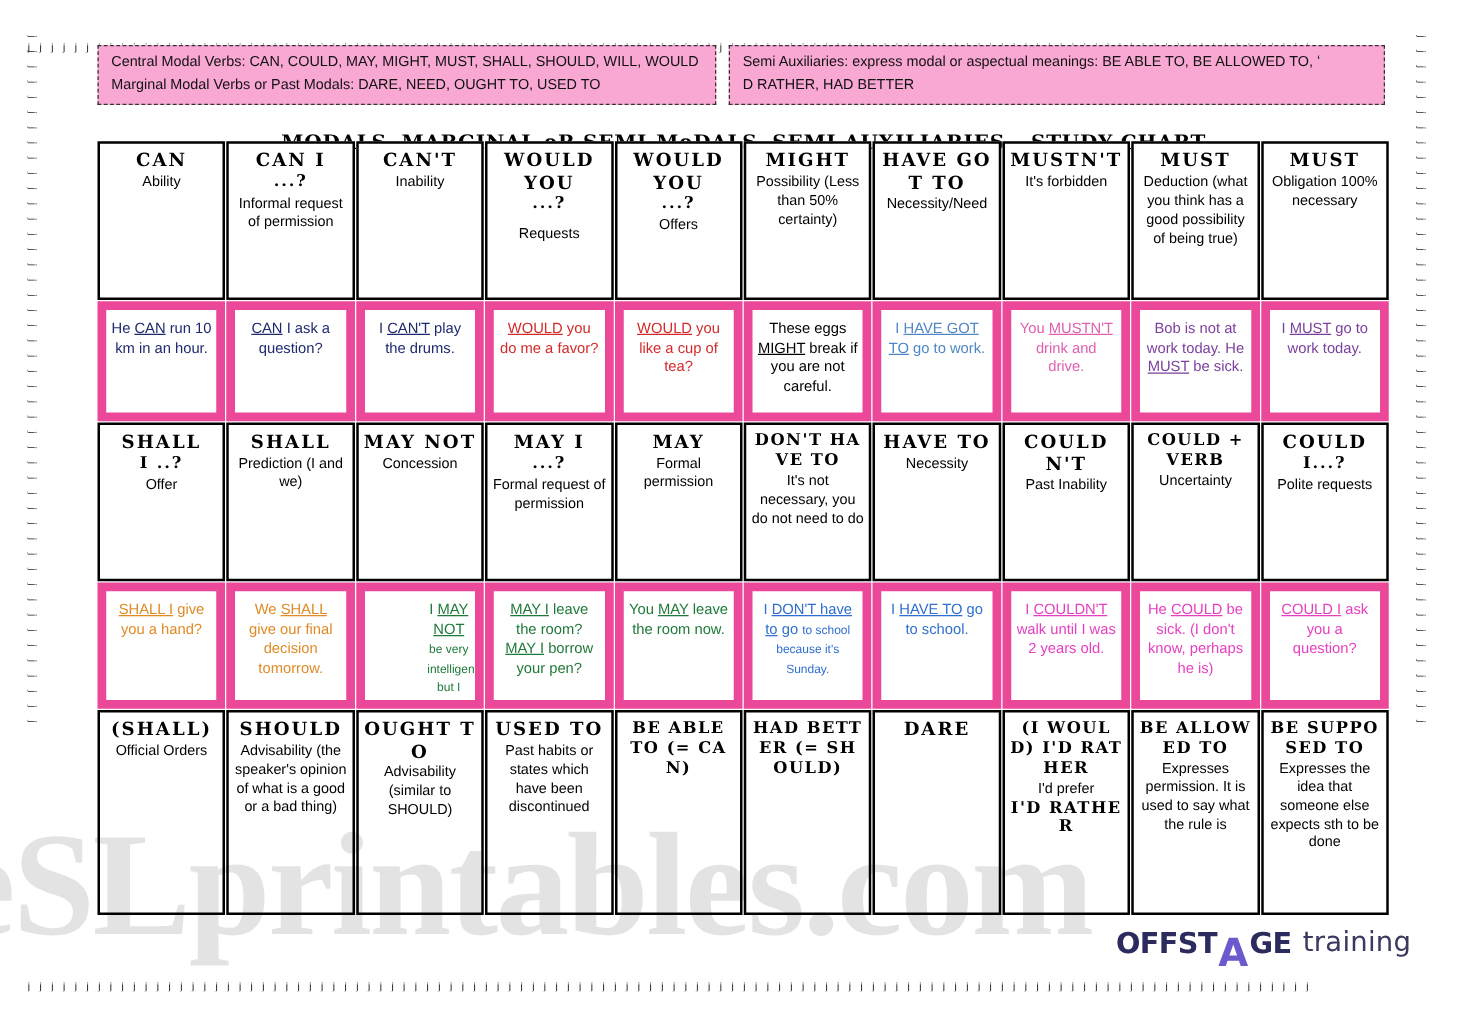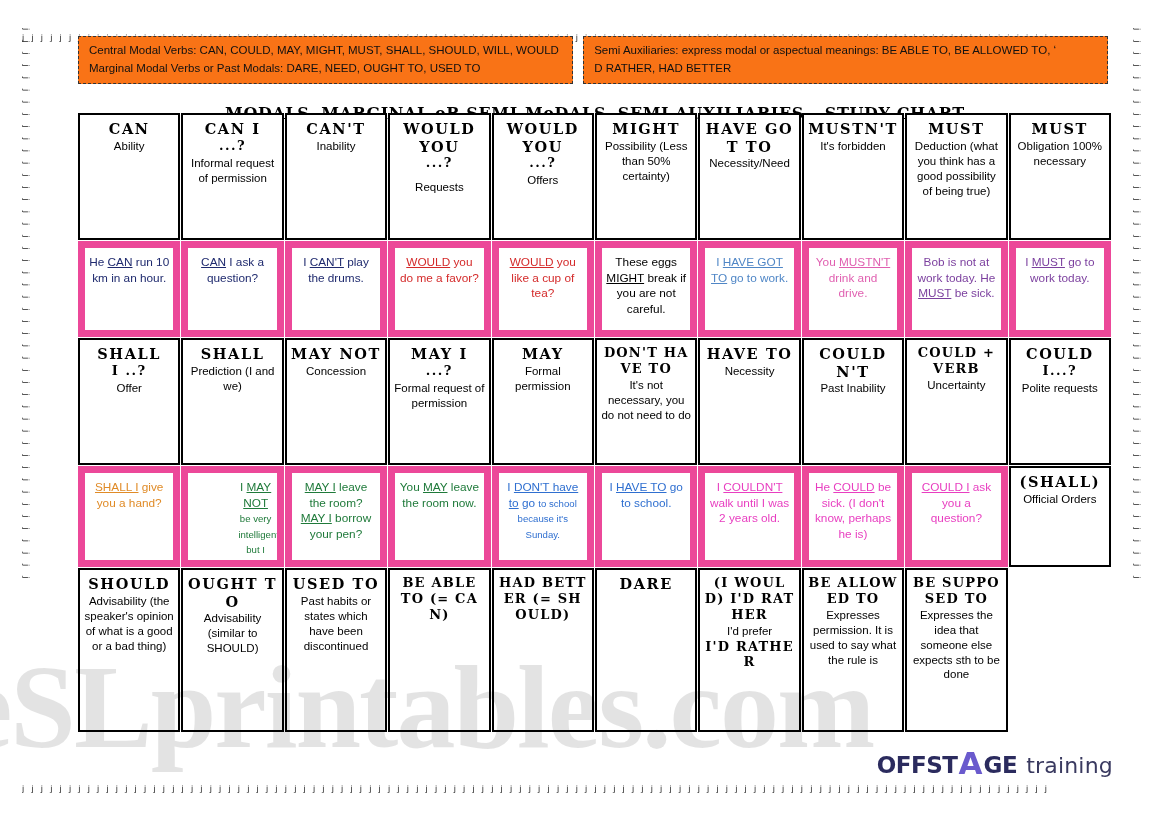--- a/index.html
+++ b/index.html
@@ -41,21 +41,21 @@
     font-size:112px;font-weight:bold;color:rgba(0,0,0,0.10);
     letter-spacing:-2px;white-space:nowrap;
   }
 
   
   .info-row{position:absolute;left:78px;top:36px;width:1030px;height:48px;display:flex;gap:10px;}
   .info-box{
     border:1px dashed #333;
     padding:5px 8px 4px 10px;
     font-size:11.5px;color:#111;line-height:1.55;
-    background:#f97316;
+    background:#f9a8d4;
   }
   .info-box.left{width:480px;}
   .info-box.right{width:510px;}
 
   
   .chart-title{
     position:absolute;left:78px;top:104px;width:1034px;
     text-align:center;
     font-family:"DejaVu Serif", serif;
     font-size:16px;font-weight:bold;color:#000;
@@ -105,22 +105,22 @@
   }
   .desc.gap{margin-top:8px;}
   .sent{
     font-size:11.8px;line-height:1.32;display:block;
   }
   .sent u{text-decoration:underline;}
   .sm{font-size:9.6px;}
 
   
   .logo{
-    position:absolute;right:56px;top:742px;
-    display:flex;align-items:flex-end;
+    position:absolute;right:40px;top:742px;
+    display:flex;align-items:flex-start;
     font-family:"DejaVu Sans", sans-serif;
   }
   .logo .off{font-size:23px;font-weight:bold;color:#2b2b5e;letter-spacing:-.5px;}
   .logo .aa{font-size:31px;font-weight:bold;color:#6a5acd;position:relative;top:3px;margin:0 1px;}
   .logo .tr{font-size:22px;color:#3a3a60;margin-left:9px;letter-spacing:.2px;}
 </style>
 </head>
 <body>
 
 <div class="page-border">
@@ -262,20 +262,23 @@
     </div>
     <div class="cell">
       <span class="hw">COULD</span>
       <span class="q">I...?</span>
       <span class="desc">Polite requests</span>
     </div>
     <div class="cell ex">
       <span class="sent" style="color: rgb(224, 139, 39);"><u>SHALL I</u> give you a hand?</span>
     </div>
     <div class="cell ex">
+      <span class="sent" style="color: rgb(224, 139, 39);">We <u>SHALL</u> give our final decision tomorrow.</span>
+    </div>
+    <div class="cell ex">
       <span class="sent" style="color: rgb(31, 122, 58); margin-left: 46px;">I <u>MAY NOT</u> <span class="sm">be very intelligent but I can work out the answer to your question.</span></span>
     </div>
     <div class="cell ex">
       <span class="sent" style="color: rgb(31, 122, 58);"><u>MAY I</u> leave the room? <u>MAY I</u> borrow your pen?</span>
     </div>
     <div class="cell ex">
       <span class="sent" style="color: rgb(31, 122, 58); text-align: center;">You <u>MAY</u> leave the room now.</span>
     </div>
     <div class="cell ex">
       <span class="sent" style="color: rgb(47, 111, 208);">I <u>DON'T have to</u> go <span class="sm">to school because it's Sunday.</span></span>

